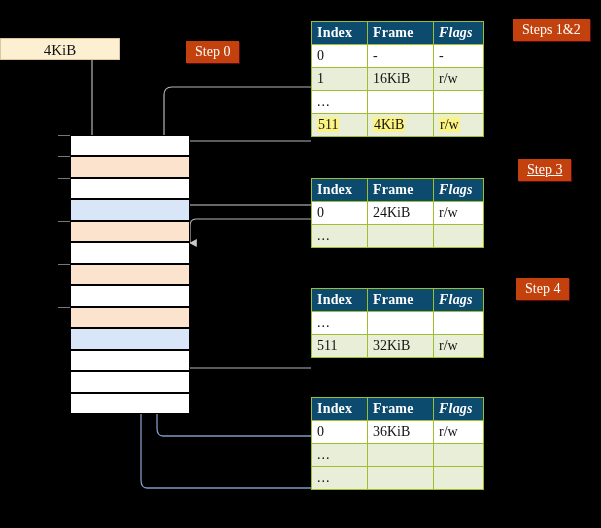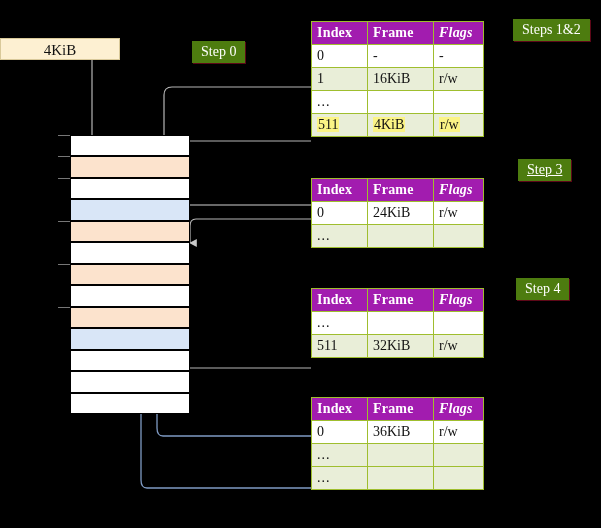--- a/index.html
+++ b/index.html
@@ -15,25 +15,25 @@
   
   .srcbox{
     position:absolute;left:0;top:38px;width:120px;height:22px;
     background:#fdf0d2;border:1px solid #d9c99a;
     color:#111;font-size:15px;line-height:22px;text-align:center;
     box-sizing:border-box;
   }
 
   
   .badge{
-    position:absolute;background:#4d7c0f;color:#fff;
+    position:absolute;background:#c2410c;color:#fff;
     font-size:14px;line-height:18px;padding:2px 9px;
     box-shadow:1px 1px 0 #5d0718;white-space:nowrap;
   }
-  .badge.b0{left:192px;top:41px;}
+  .badge.b0{left:186px;top:41px;}
   .badge.b12{left:513px;top:19px;}
   .badge.b3{left:518px;top:159px;text-decoration:underline;}
   .badge.b4{left:516px;top:278px;}
 
   
   .memcol{position:absolute;left:70px;top:135px;width:120px;height:279px;}
   .memrow{
     position:absolute;left:0;width:120px;height:21.46px;
     box-sizing:border-box;border:1px solid #000;background:#fff;
   }
@@ -45,21 +45,21 @@
   .ptable{
     position:absolute;border-collapse:collapse;
     background:#fff;font-size:14px;color:#111;
   }
   .ptable td,.ptable th{
     border:1px solid #9fbe2e;
     padding:1px 5px;height:23px;box-sizing:border-box;
     text-align:left;vertical-align:middle;font-weight:normal;
   }
   .ptable th{
-    background:#a21caf;color:#fff;font-weight:bold;
+    background:#0c4a6e;color:#fff;font-weight:bold;
     font-size:14px;letter-spacing:.2px;
   }
   .ptable tr.alt td{background:#e9eed8;}
   .ptable td.c-index{width:56px;}
   .ptable td.c-frame{width:66px;}
   .ptable td.c-flags{width:50px;}
   .ptable th.c-index{width:56px;}
   .ptable th.c-frame{width:66px;}
   .ptable th.c-flags{width:50px;font-style:italic;}
   .hl{background:#fbf485 !important;box-decoration-break:clone;padding:0 1px;}

